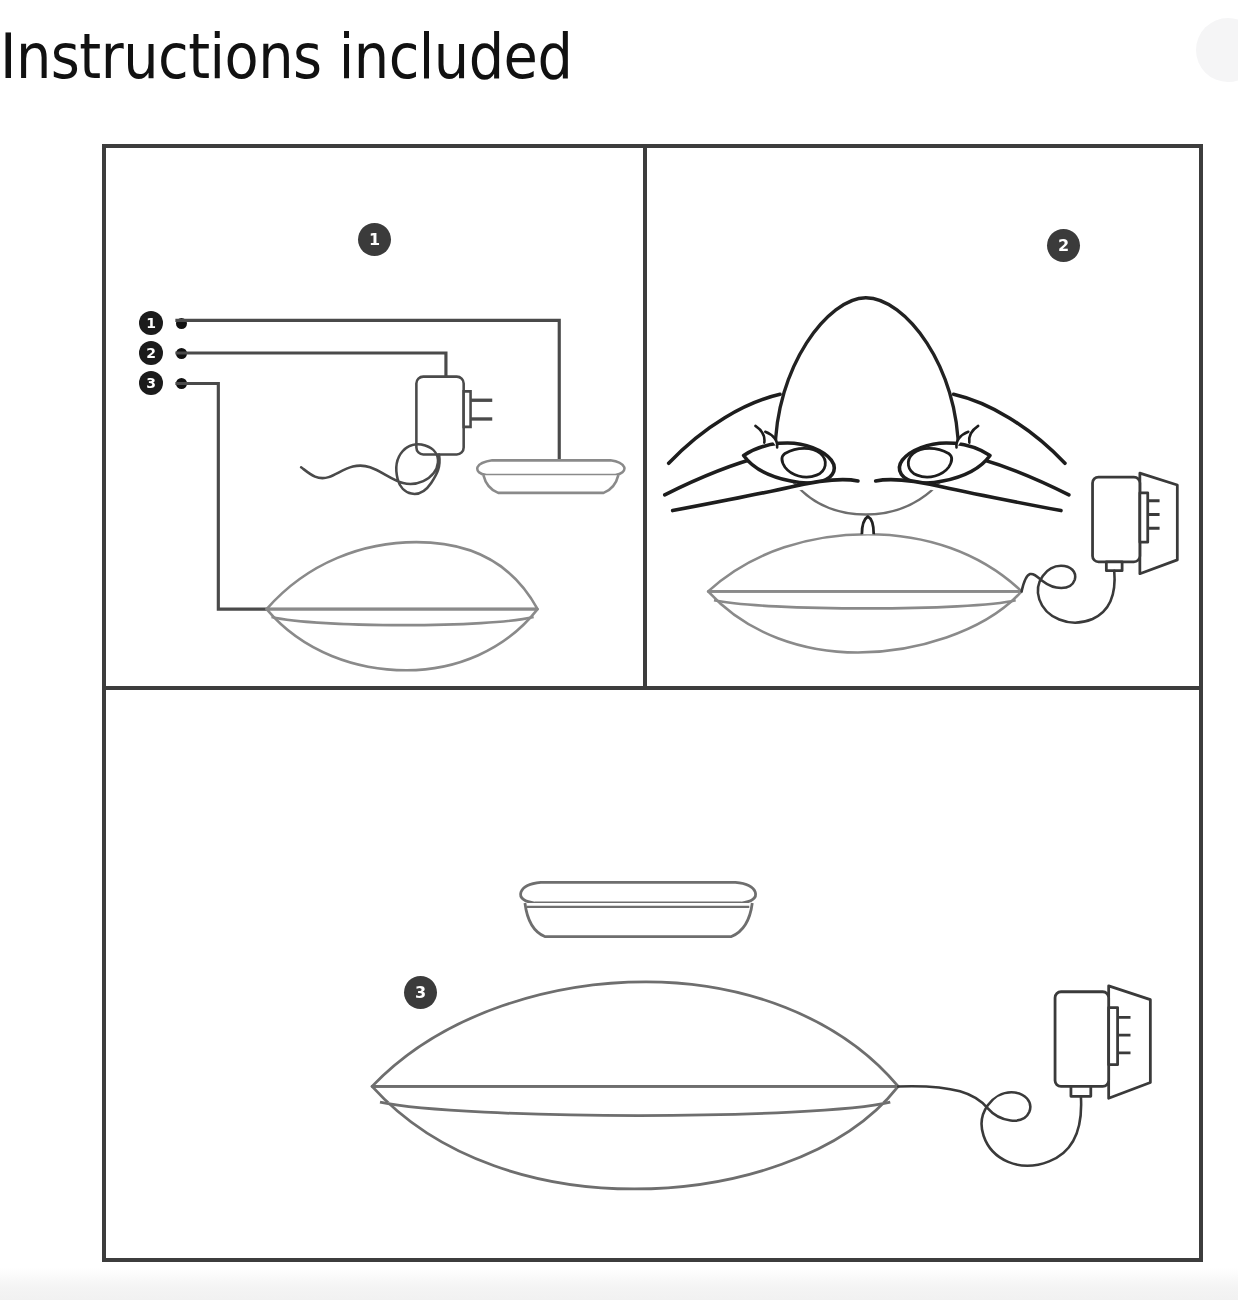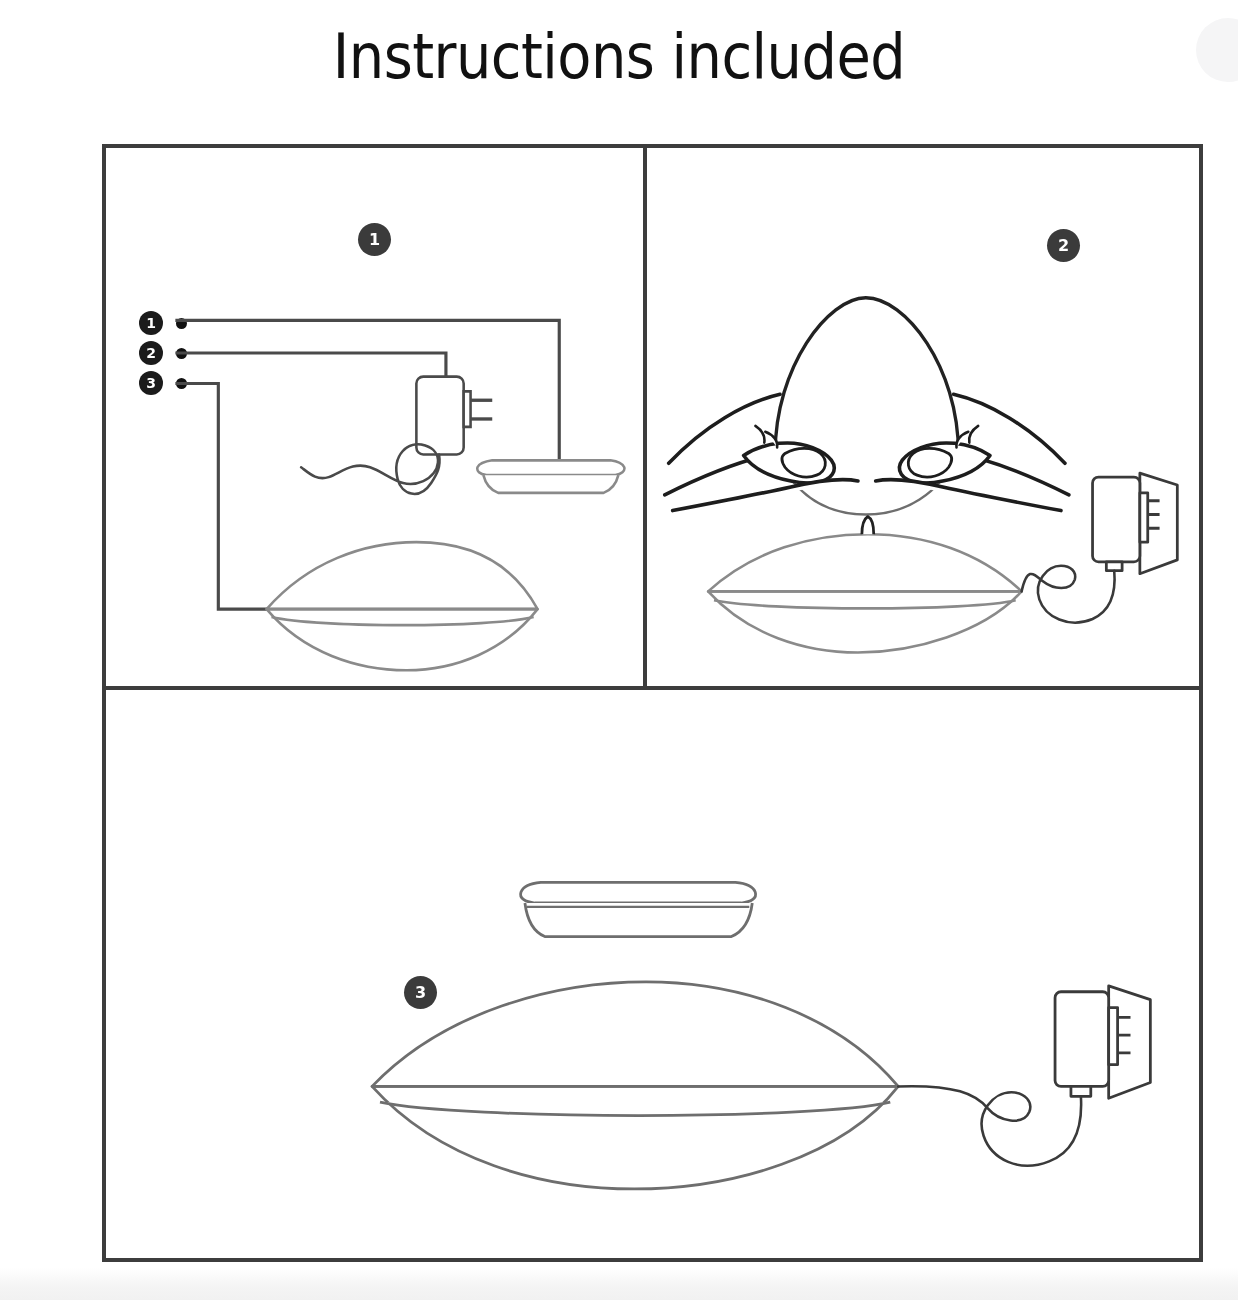--- a/index.html
+++ b/index.html
@@ -36,21 +36,21 @@
     height: 64px;
     border-radius: 50%;
     background: #f5f5f6;
   }
 
   .title {
     position: absolute;
     left: 0;
     top: 20px;
     width: 1238px;
-    text-align: center;
+    text-align: left;
     font-family: "DejaVu Sans Condensed", "Liberation Sans", sans-serif;
     font-size: 62px;
     font-weight: 400;
     letter-spacing: -0.5px;
     color: #111111;
     white-space: nowrap;
   }
 
   .board {
     position: absolute;

